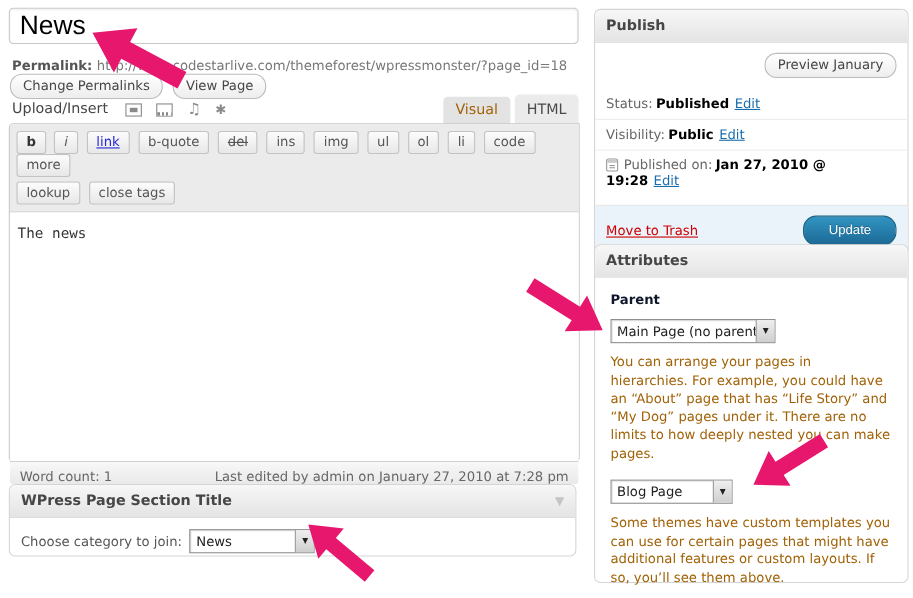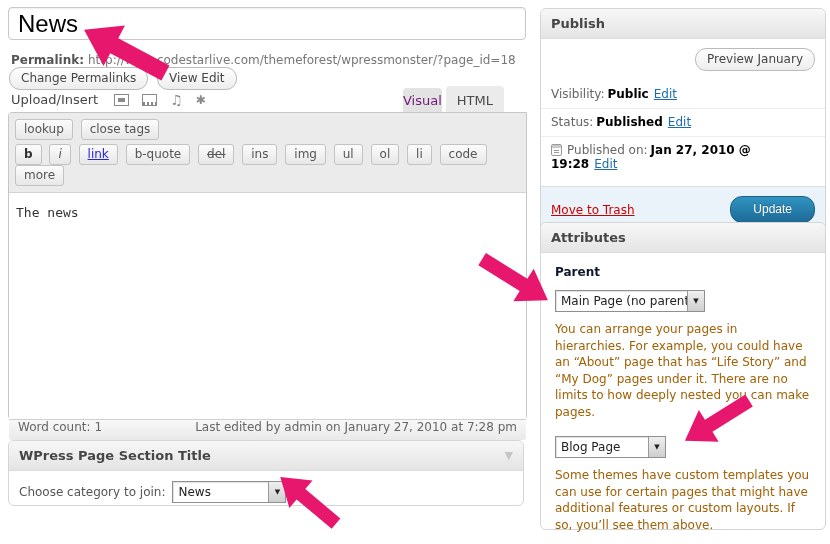--- a/index.html
+++ b/index.html
@@ -43,21 +43,21 @@
   .icon-image::after { content:""; position:absolute; left:3px; top:3px; width:7px; height:4px; background:#8a8a8a; }
   .icon-video { width:15px; height:12px; border:1px solid #8a8a8a; background:#fff; position:relative; }
   .icon-video::after { content:""; position:absolute; left:0; bottom:0; width:13px; height:3px;
     background:repeating-linear-gradient(90deg,#8a8a8a 0 2px,#ffffff 2px 4px); }
   .icon-audio { font-size:14px; color:#8a8a8a; line-height:12px; }
   .icon-media { font-size:12px; color:#8a8a8a; line-height:12px; }
 
   
   .tabs { position:absolute; left:403px; top:86px; display:flex; align-items:flex-end; gap:4px; }
   .tab { border-radius:4px 4px 0 0; font-size:13px; cursor:pointer; }
-  .tab-visual { background:#e3e3e3; color:#701a75; padding:5px 0 6px; }
+  .tab-visual { background:#e3e3e3; color:#a16207; padding:5px 11px 6px; }
   .tab-html   { background:#ebebeb; color:#4a4a4a; padding:7px 11px 6px; }
 
   
   .editor-box { position:absolute; left:8px; top:112px; width:519px; height:308px;
     border:1px solid #c6c6c6; border-radius:4px 0 4px 4px; background:#fff; }
   .qt-toolbar { background:#ebebeb; padding:6px 6px 2px; border-radius:3px 0 0 0; }
   .qt-row { margin-bottom:4px; }
   .qt {
     display:inline-block; padding:2px 8px 3px; margin-right:4px;
     border:1px solid #c3c3c3; border-radius:3px;
@@ -69,21 +69,21 @@
   .qt-link { color:#2424dd; text-decoration:underline; }
   .qt-del { text-decoration:line-through; }
   .editor-content {
     height:227px; background:#fff; border-top:1px solid #d4d4d4;
     font-family:"DejaVu Sans Mono", monospace; font-size:13px; color:#333;
     padding:12px 7px; cursor:text;
   }
   .editor-statusbar {
     height:21px; border-top:1px solid #d0d0d0;
     background:linear-gradient(#f8f8f8,#e9e9e9);
-    display:flex; justify-content:space-between; align-items:flex-start;
+    display:flex; justify-content:space-between; align-items:flex-end;
     padding:0 9px; font-size:12px; color:#666; border-radius:0 0 3px 3px;
   }
 
   
   .postbox { position:absolute; background:#fff; border:1px solid #d5d5d5; border-radius:6px; }
   .postbox-header {
     background:linear-gradient(#f7f7f7,#e4e4e4);
     border-bottom:1px solid #dcdcdc; border-radius:6px 6px 0 0;
     padding:7px 10px; font-size:13px; font-weight:bold; color:#464646;
     display:flex; justify-content:space-between; align-items:center;
@@ -155,58 +155,58 @@
 <body>
 
 <input id="title-input" value="News" style="">
 
 <div class="permalink-row">
   <b>Permalink:</b><span>http://www.codestarlive.com/themeforest/wpressmonster/?page_id=18</span>
 </div>
 
 <div class="action-row">
   <span class="pill">Change Permalinks</span>
-  <span class="pill">View Edit</span>
+  <span class="pill">View Page</span>
 </div>
 
 <div class="media-row">
   <span>Upload/Insert</span>
   <span class="icons">
     <span class="mi icon-image"></span>
     <span class="mi icon-video"></span>
     <span class="mi icon-audio">♫</span>
     <span class="mi icon-media">✱</span>
   </span>
 </div>
 
 <div class="tabs">
   <span class="tab tab-visual">Visual</span>
   <span class="tab tab-html">HTML</span>
 </div>
 
 <div class="editor-box">
   <div class="qt-toolbar">
-    <div class="qt-row">
-      <span class="qt">lookup</span>
-      <span class="qt">close tags</span>
-    </div>
     <div class="qt-row">
       <span class="qt qt-b">b</span>
       <span class="qt qt-i">i</span>
       <span class="qt qt-link">link</span>
       <span class="qt">b-quote</span>
       <span class="qt qt-del">del</span>
       <span class="qt">ins</span>
       <span class="qt">img</span>
       <span class="qt">ul</span>
       <span class="qt">ol</span>
       <span class="qt">li</span>
       <span class="qt">code</span>
       <span class="qt">more</span>
     </div>
+    <div class="qt-row">
+      <span class="qt">lookup</span>
+      <span class="qt">close tags</span>
+    </div>
   </div>
   <div class="editor-content">The news</div>
   <div class="editor-statusbar">
     <span>
       <span>Word count:</span>
       <span>1</span>
     </span>
     <span>Last edited by admin on January 27, 2010 at 7:28 pm</span>
   </div>
 </div>
@@ -226,24 +226,24 @@
 </div>
 
 <div class="postbox" id="publish-box">
   <div class="postbox-header">
     <span>Publish</span>
   </div>
   <div class="preview-row">
     <span class="pill" style="margin-right:0;">Preview January</span>
   </div>
   <div class="pub-row divided">
+    <span>Status:</span><b>Published</b><span class="edit-link">Edit</span>
+  </div>
+  <div class="pub-row divided">
     <span>Visibility:</span><b>Public</b><span class="edit-link">Edit</span>
-  </div>
-  <div class="pub-row divided">
-    <span>Status:</span><b>Published</b><span class="edit-link">Edit</span>
   </div>
   <div class="pub-row">
     <span class="cal-icon"></span><span>Published on:</span><b>Jan 27, 2010 @ 19:28</b><span class="edit-link">Edit</span>
   </div>
   <div class="publish-footer">
     <span class="trash-link">Move to Trash</span>
     <button class="update-btn">Update</button>
   </div>
 </div>
 

